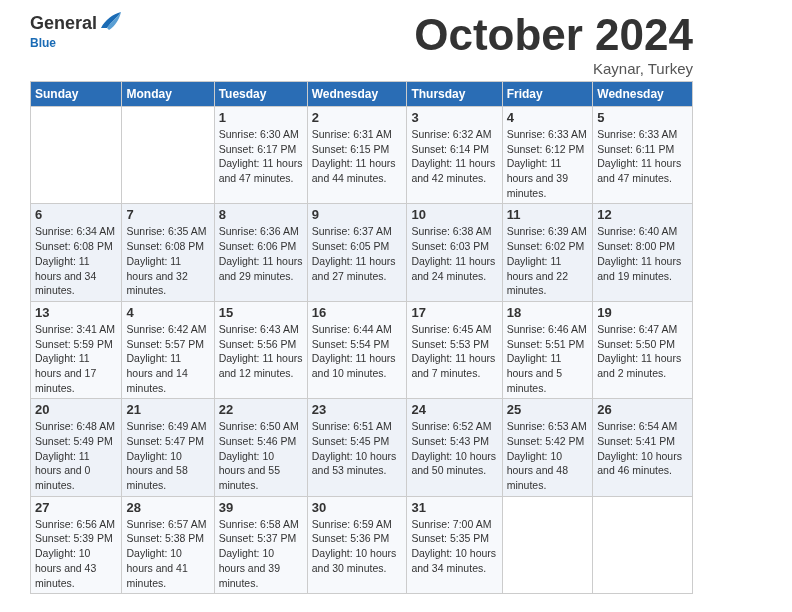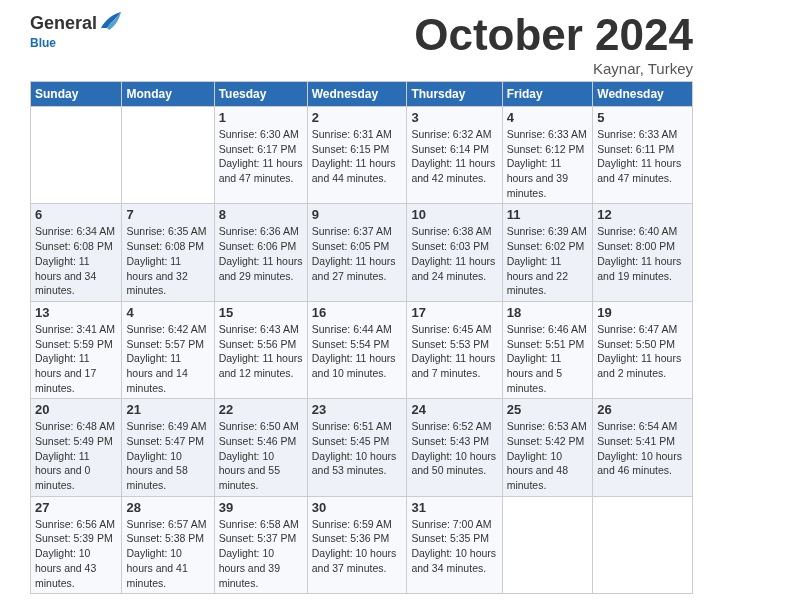--- a/index.html
+++ b/index.html
@@ -257,21 +257,21 @@
           <td>
             <span class="day-number">28</span>
             <div class="day-content"><span>Sunrise: 6:57 AM</span><br><span>Sunset: 5:38 PM</span><br><span>Daylight: 10 hours and 41 minutes.</span><br></div>
           </td>
           <td>
             <span class="day-number">39</span>
             <div class="day-content"><span>Sunrise: 6:58 AM</span><br><span>Sunset: 5:37 PM</span><br><span>Daylight: 10 hours and 39 minutes.</span><br></div>
           </td>
           <td>
             <span class="day-number">30</span>
-            <div class="day-content"><span>Sunrise: 6:59 AM</span><br><span>Sunset: 5:36 PM</span><br><span>Daylight: 10 hours and 37 minutes.</span><br></div>
+            <div class="day-content"><span>Sunrise: 6:59 AM</span><br><span>Sunset: 5:36 PM</span><br><span>Daylight: 10 hours and 30 minutes.</span><br></div>
           </td>
           <td>
             <span class="day-number">31</span>
             <div class="day-content"><span>Sunrise: 7:00 AM</span><br><span>Sunset: 5:35 PM</span><br><span>Daylight: 10 hours and 34 minutes.</span><br></div>
           </td>
           <td class="empty-cell"></td>
           <td class="empty-cell"></td>
         </tr>
       </tbody>
   </table>

